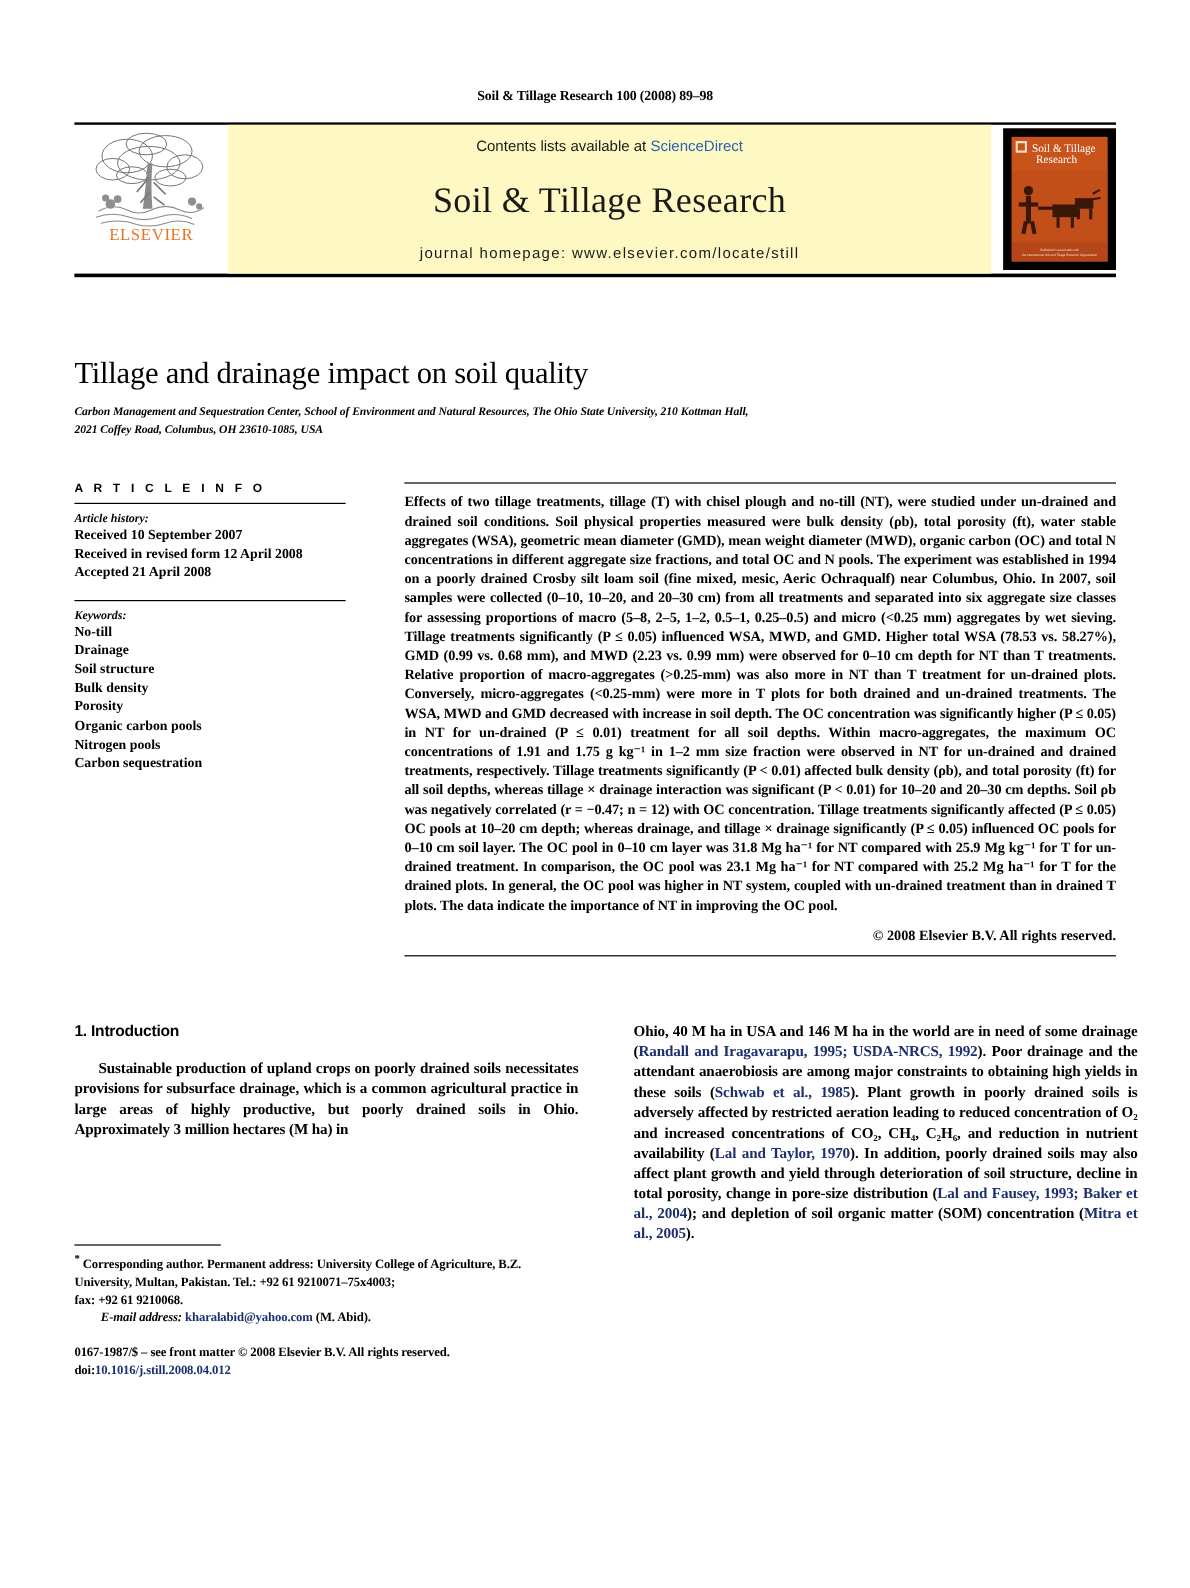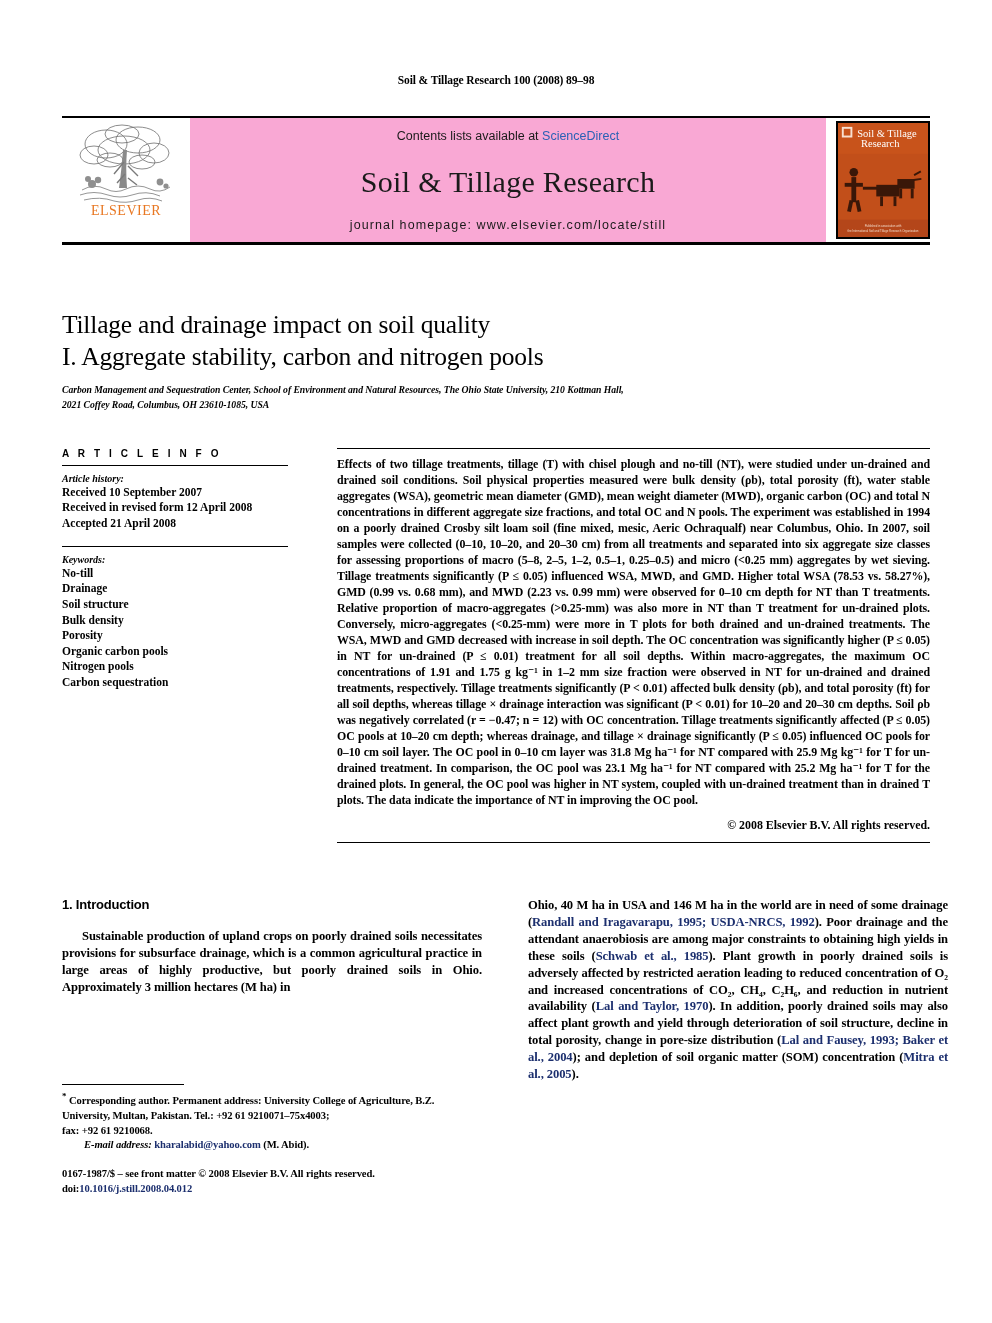--- a/index.html
+++ b/index.html
@@ -23,21 +23,21 @@
     padding: 0 62px;
   }
 
   
   .running-head {
     text-align: center;
     font-size: 11.5px;
     font-weight: bold;
     letter-spacing: -0.1px;
     padding-top: 74px;
-    margin-bottom: 30px;
+    margin-bottom: 16px;
   }
 
   
   .masthead {
     position: relative;
     border-top: 2.2px solid #000;
     border-bottom: 3.2px solid #000;
     height: 124px;
     display: flex;
     align-items: stretch;
@@ -61,21 +61,21 @@
   .elsevier-word {
     font-family: "Liberation Serif", serif;
     font-size: 14px;
     color: #e87722;
     letter-spacing: 0.5px;
     line-height: 1;
     margin-top: -2px;
   }
   .journal-band {
     flex: 1 1 auto;
-    background: #f9a8d4;
+    background: #fef9c3;
     display: flex;
     flex-direction: column;
     align-items: center;
     justify-content: space-between;
     padding: 11px 0 10px 0;
     box-sizing: border-box;
   }
   .contents-line {
     font-family: "Liberation Sans", sans-serif;
     font-size: 12.5px;
@@ -99,21 +99,21 @@
     color: #1a1a1a;
   }
   .cover-thumb {
     width: 94px;
     flex: 0 0 94px;
     margin-left: 10px;
     align-self: center;
     height: 118px;
     position: relative;
     overflow: hidden;
-    border: 2px solid #000000;
+    border: 7px solid #000000;
     box-sizing: border-box;
     background: #c8531b;
   }
   .cover-svg { display:block; width:100%; height:100%; }
 
   
   .title-block { margin-top: 64px; }
   .art-title {
     font-size: 25.5px;
     line-height: 1.25;
@@ -336,21 +336,20 @@
         <rect x="0" y="100" width="94" height="18" fill="#b4461a"></rect>
         <text x="47" y="108" text-anchor="middle" font-family="Liberation Sans, sans-serif" font-size="3" fill="#f2d9c8">Published in association with</text>
         <text x="47" y="113" text-anchor="middle" font-family="Liberation Sans, sans-serif" font-size="3" fill="#f2d9c8">the International Soil and Tillage Research Organization</text>
       </svg>
     </div>
   </div>
 
   <div class="title-block">
     <h1 class="art-title">
       <span>Tillage and drainage impact on soil quality</span><br>
-      <span>I. Aggregate stability, carbon and nitrogen pools</span>
     </h1>
     <div class="affil">
       <span>Carbon Management and Sequestration Center, School of Environment and Natural Resources, The Ohio State University, 210 Kottman Hall,</span><br>
       <span>2021 Coffey Road, Columbus, OH 23610-1085, USA</span>
     </div>
   </div>
 
   <div class="info-abstract">
 
     <div class="col-info">

